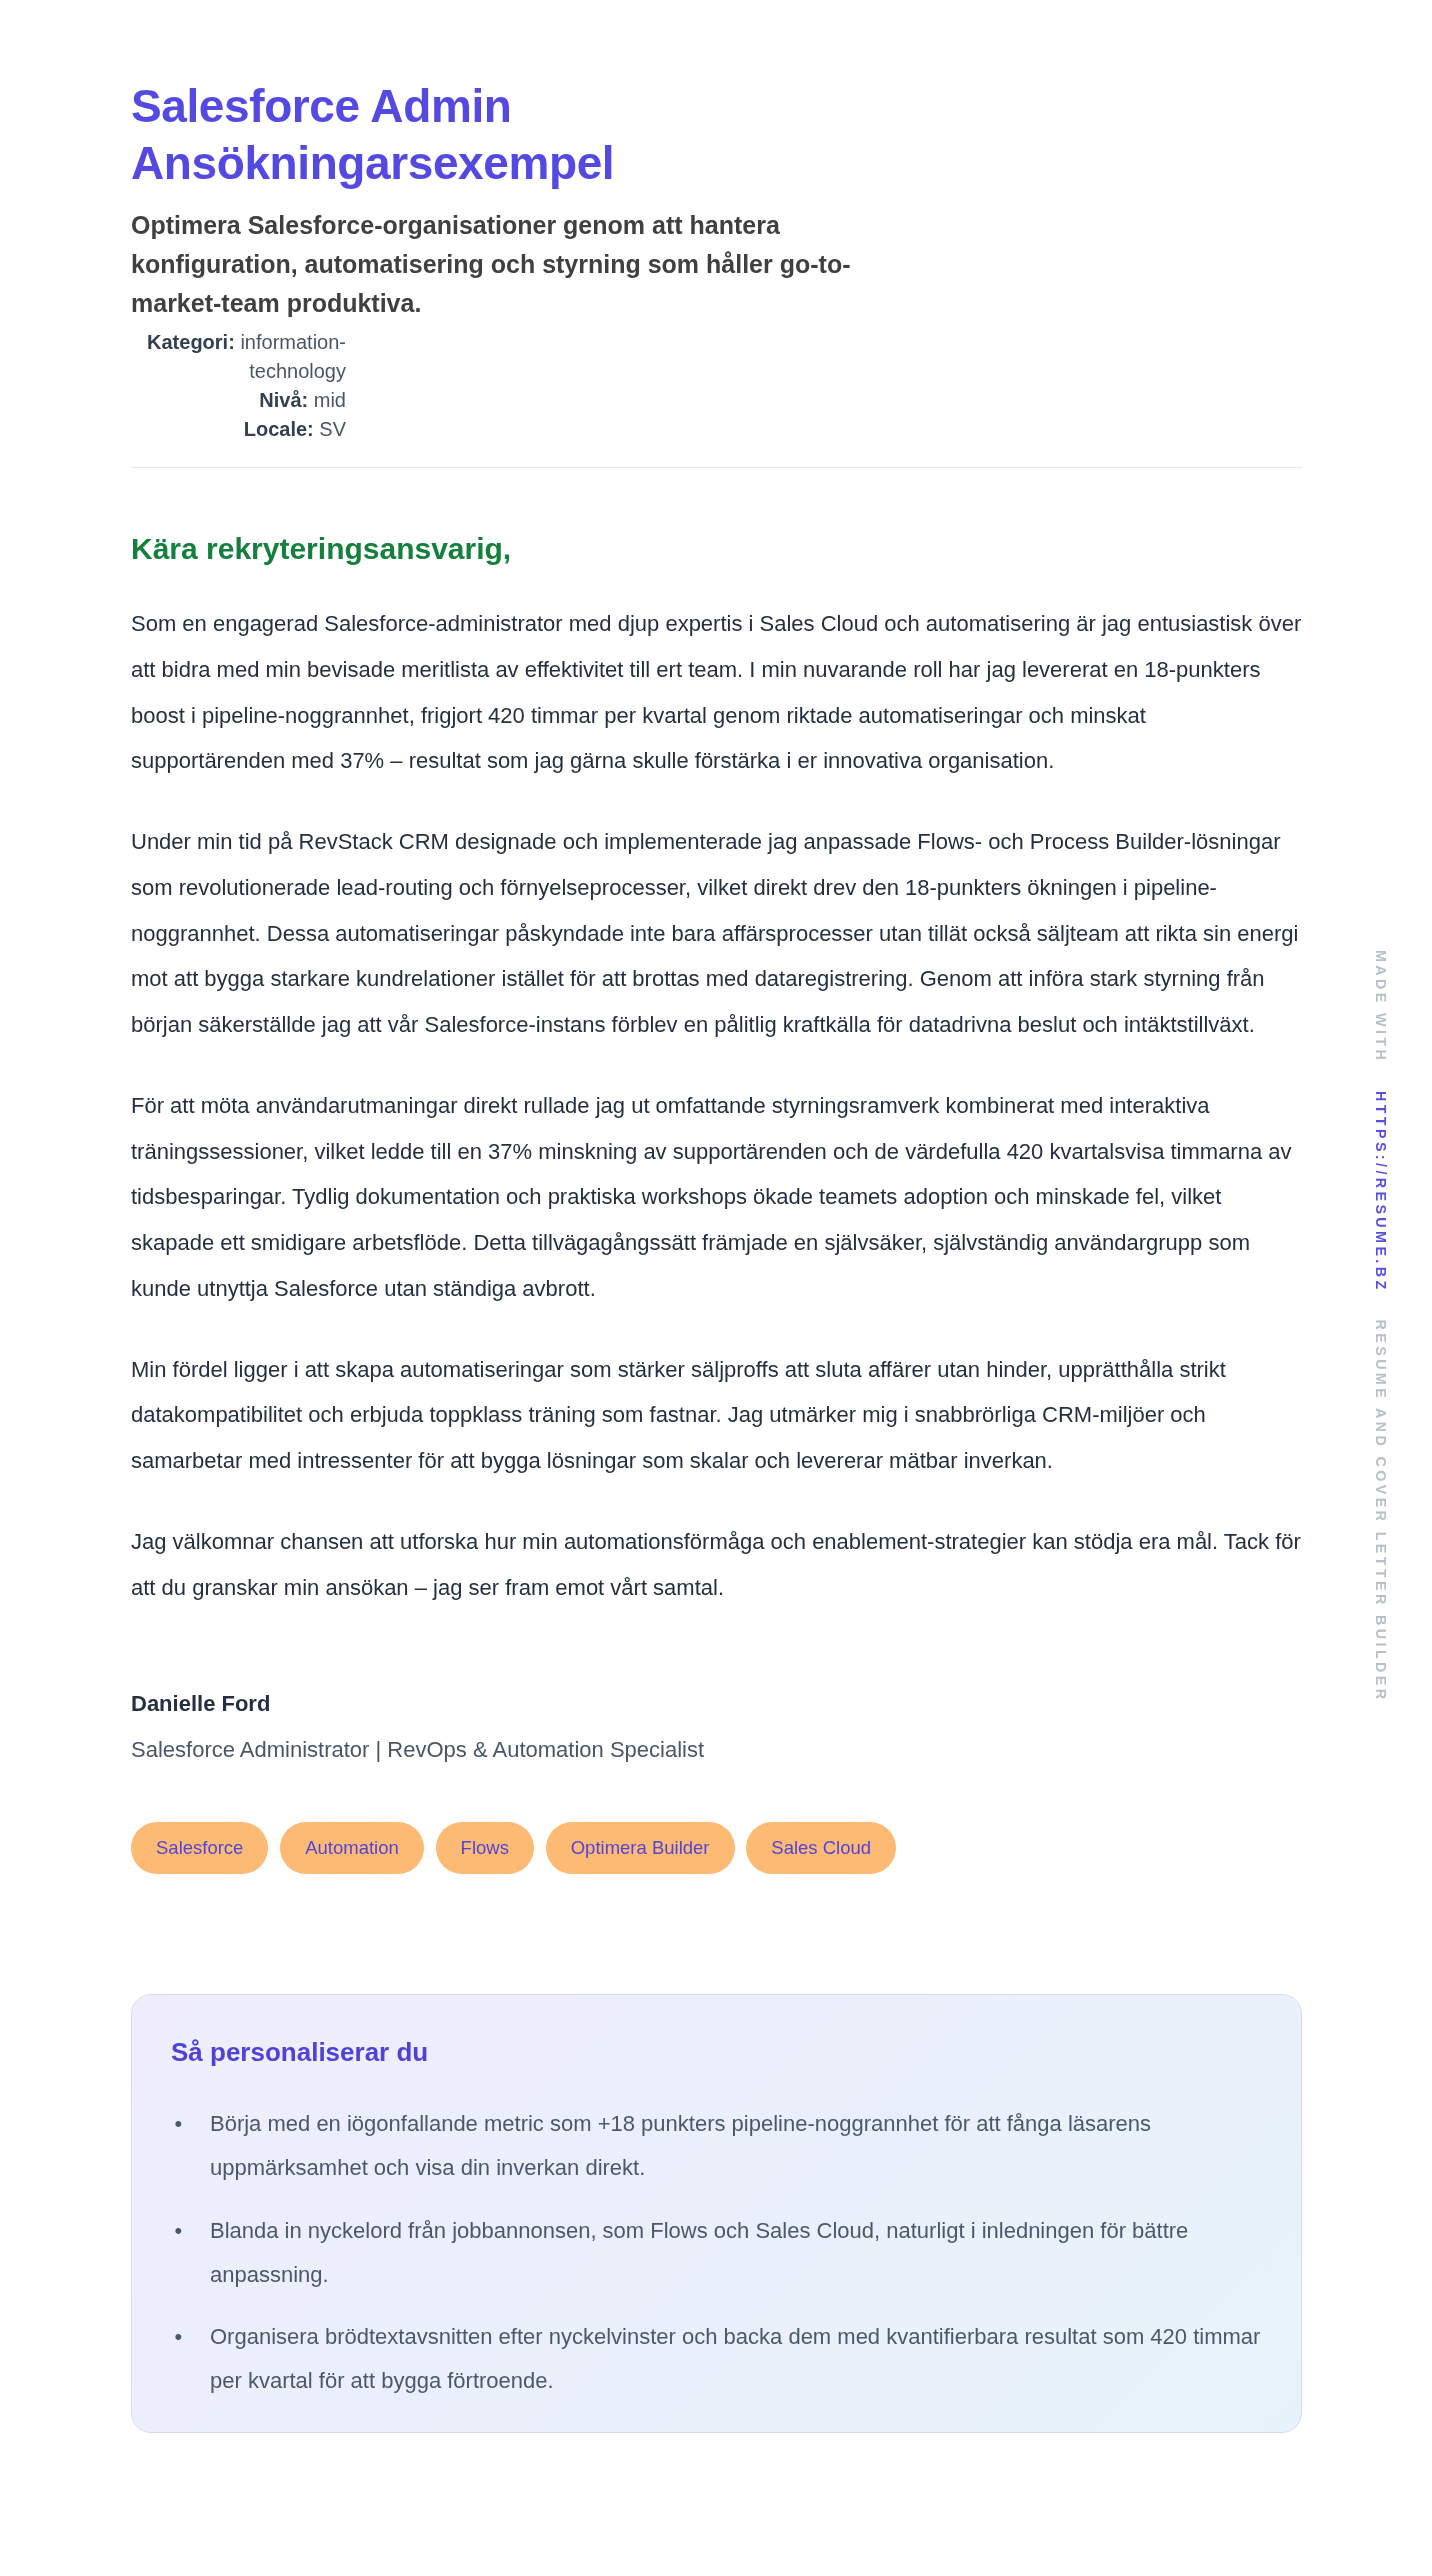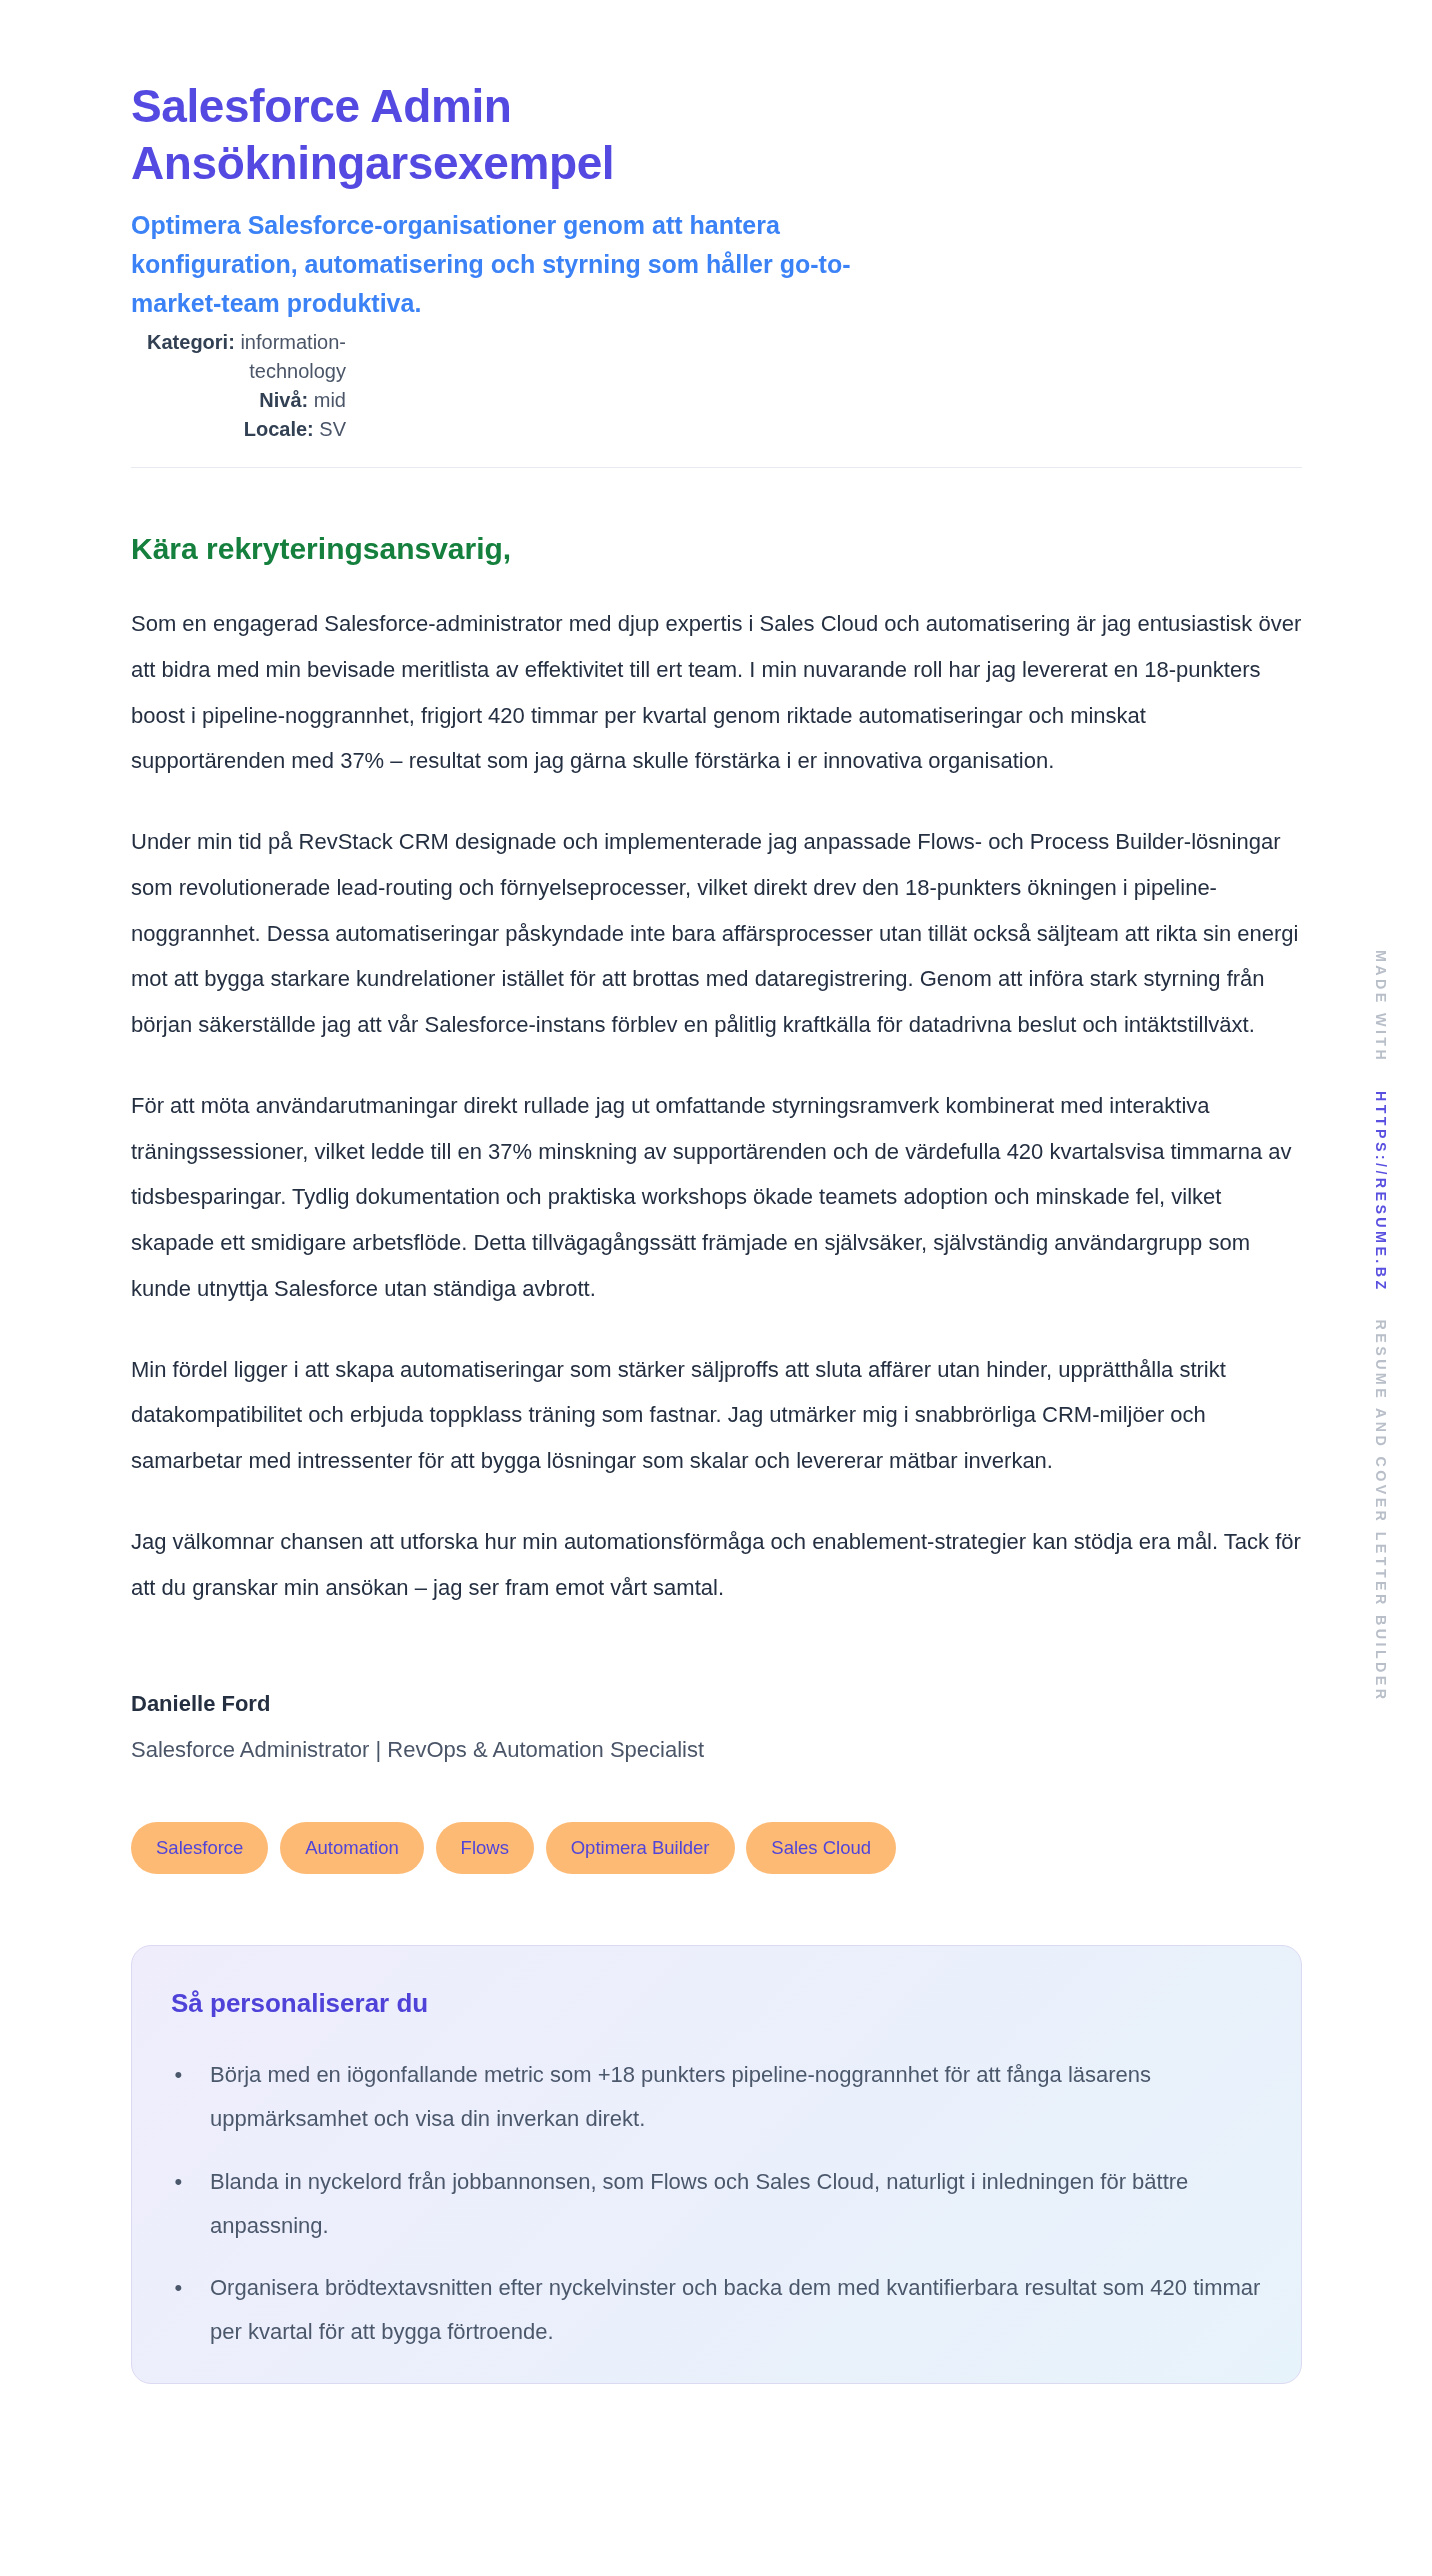--- a/index.html
+++ b/index.html
@@ -26,21 +26,21 @@
     font-weight: 700;
     letter-spacing: -0.4px;
     color: #544ae2;
   }
   .subtitle {
     margin: 13.5px 0 0 0;
     max-width: 742px;
     font-size: 25px;
     line-height: 1.56;
     font-weight: 600;
-    color: #3b82f6;
+    color: #404040;
   }
   .meta {
     flex: 0 0 auto;
     width: 215px;
     padding-top: 5px;
     text-align: right;
     font-size: 20px;
     line-height: 1.45;
     color: #4a5568;
   }
@@ -87,21 +87,21 @@
     padding: 0 25px;
     border-radius: 842px;
     background: #fdba74;
     color: #5145d9;
     font-size: 18.5px;
     white-space: nowrap;
   }
 
   
   .tips {
-    margin-top: 71px;
+    margin-top: 120px;
     border: 0.8px solid #dcd9f3;
     border-radius: 20px;
     background: linear-gradient(135deg, #efedfc 0%, #eaf0fb 55%, #e7f3fb 100%);
     padding: 42px 39px 29px 39px;
   }
   .tips-title {
     margin: 0;
     font-size: 26px;
     font-weight: 700;
     color: #4f42d8;

